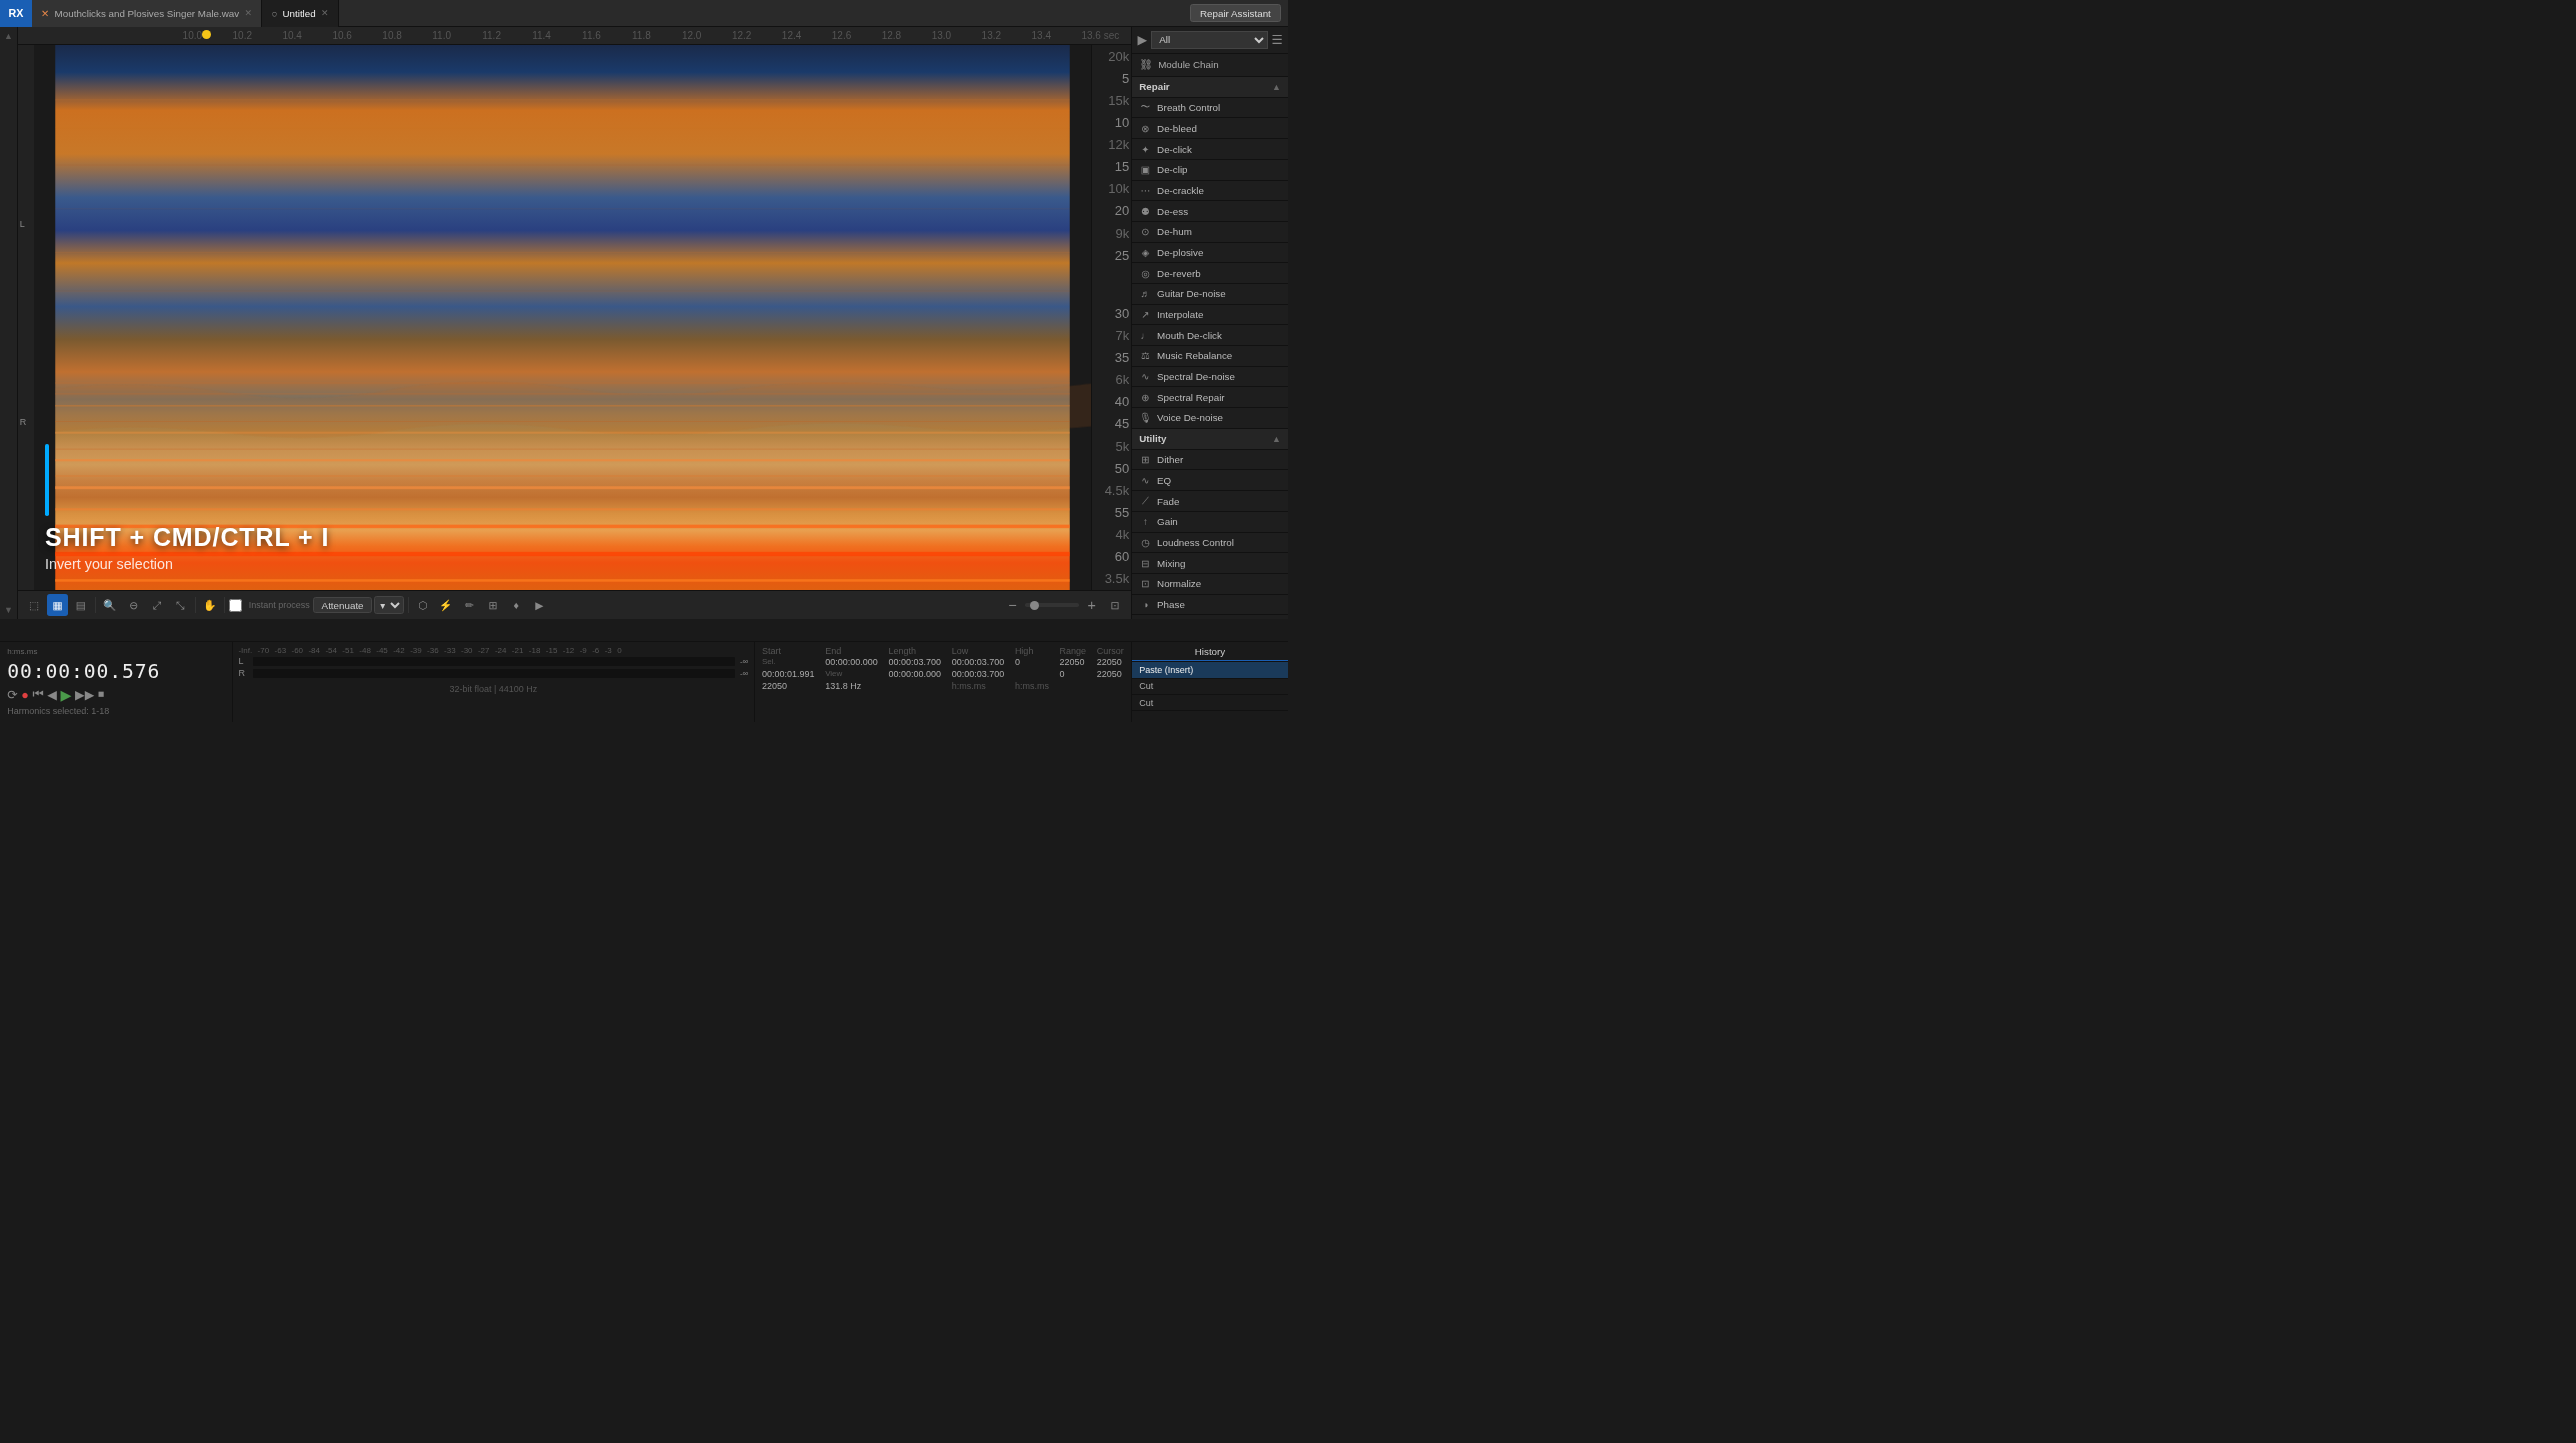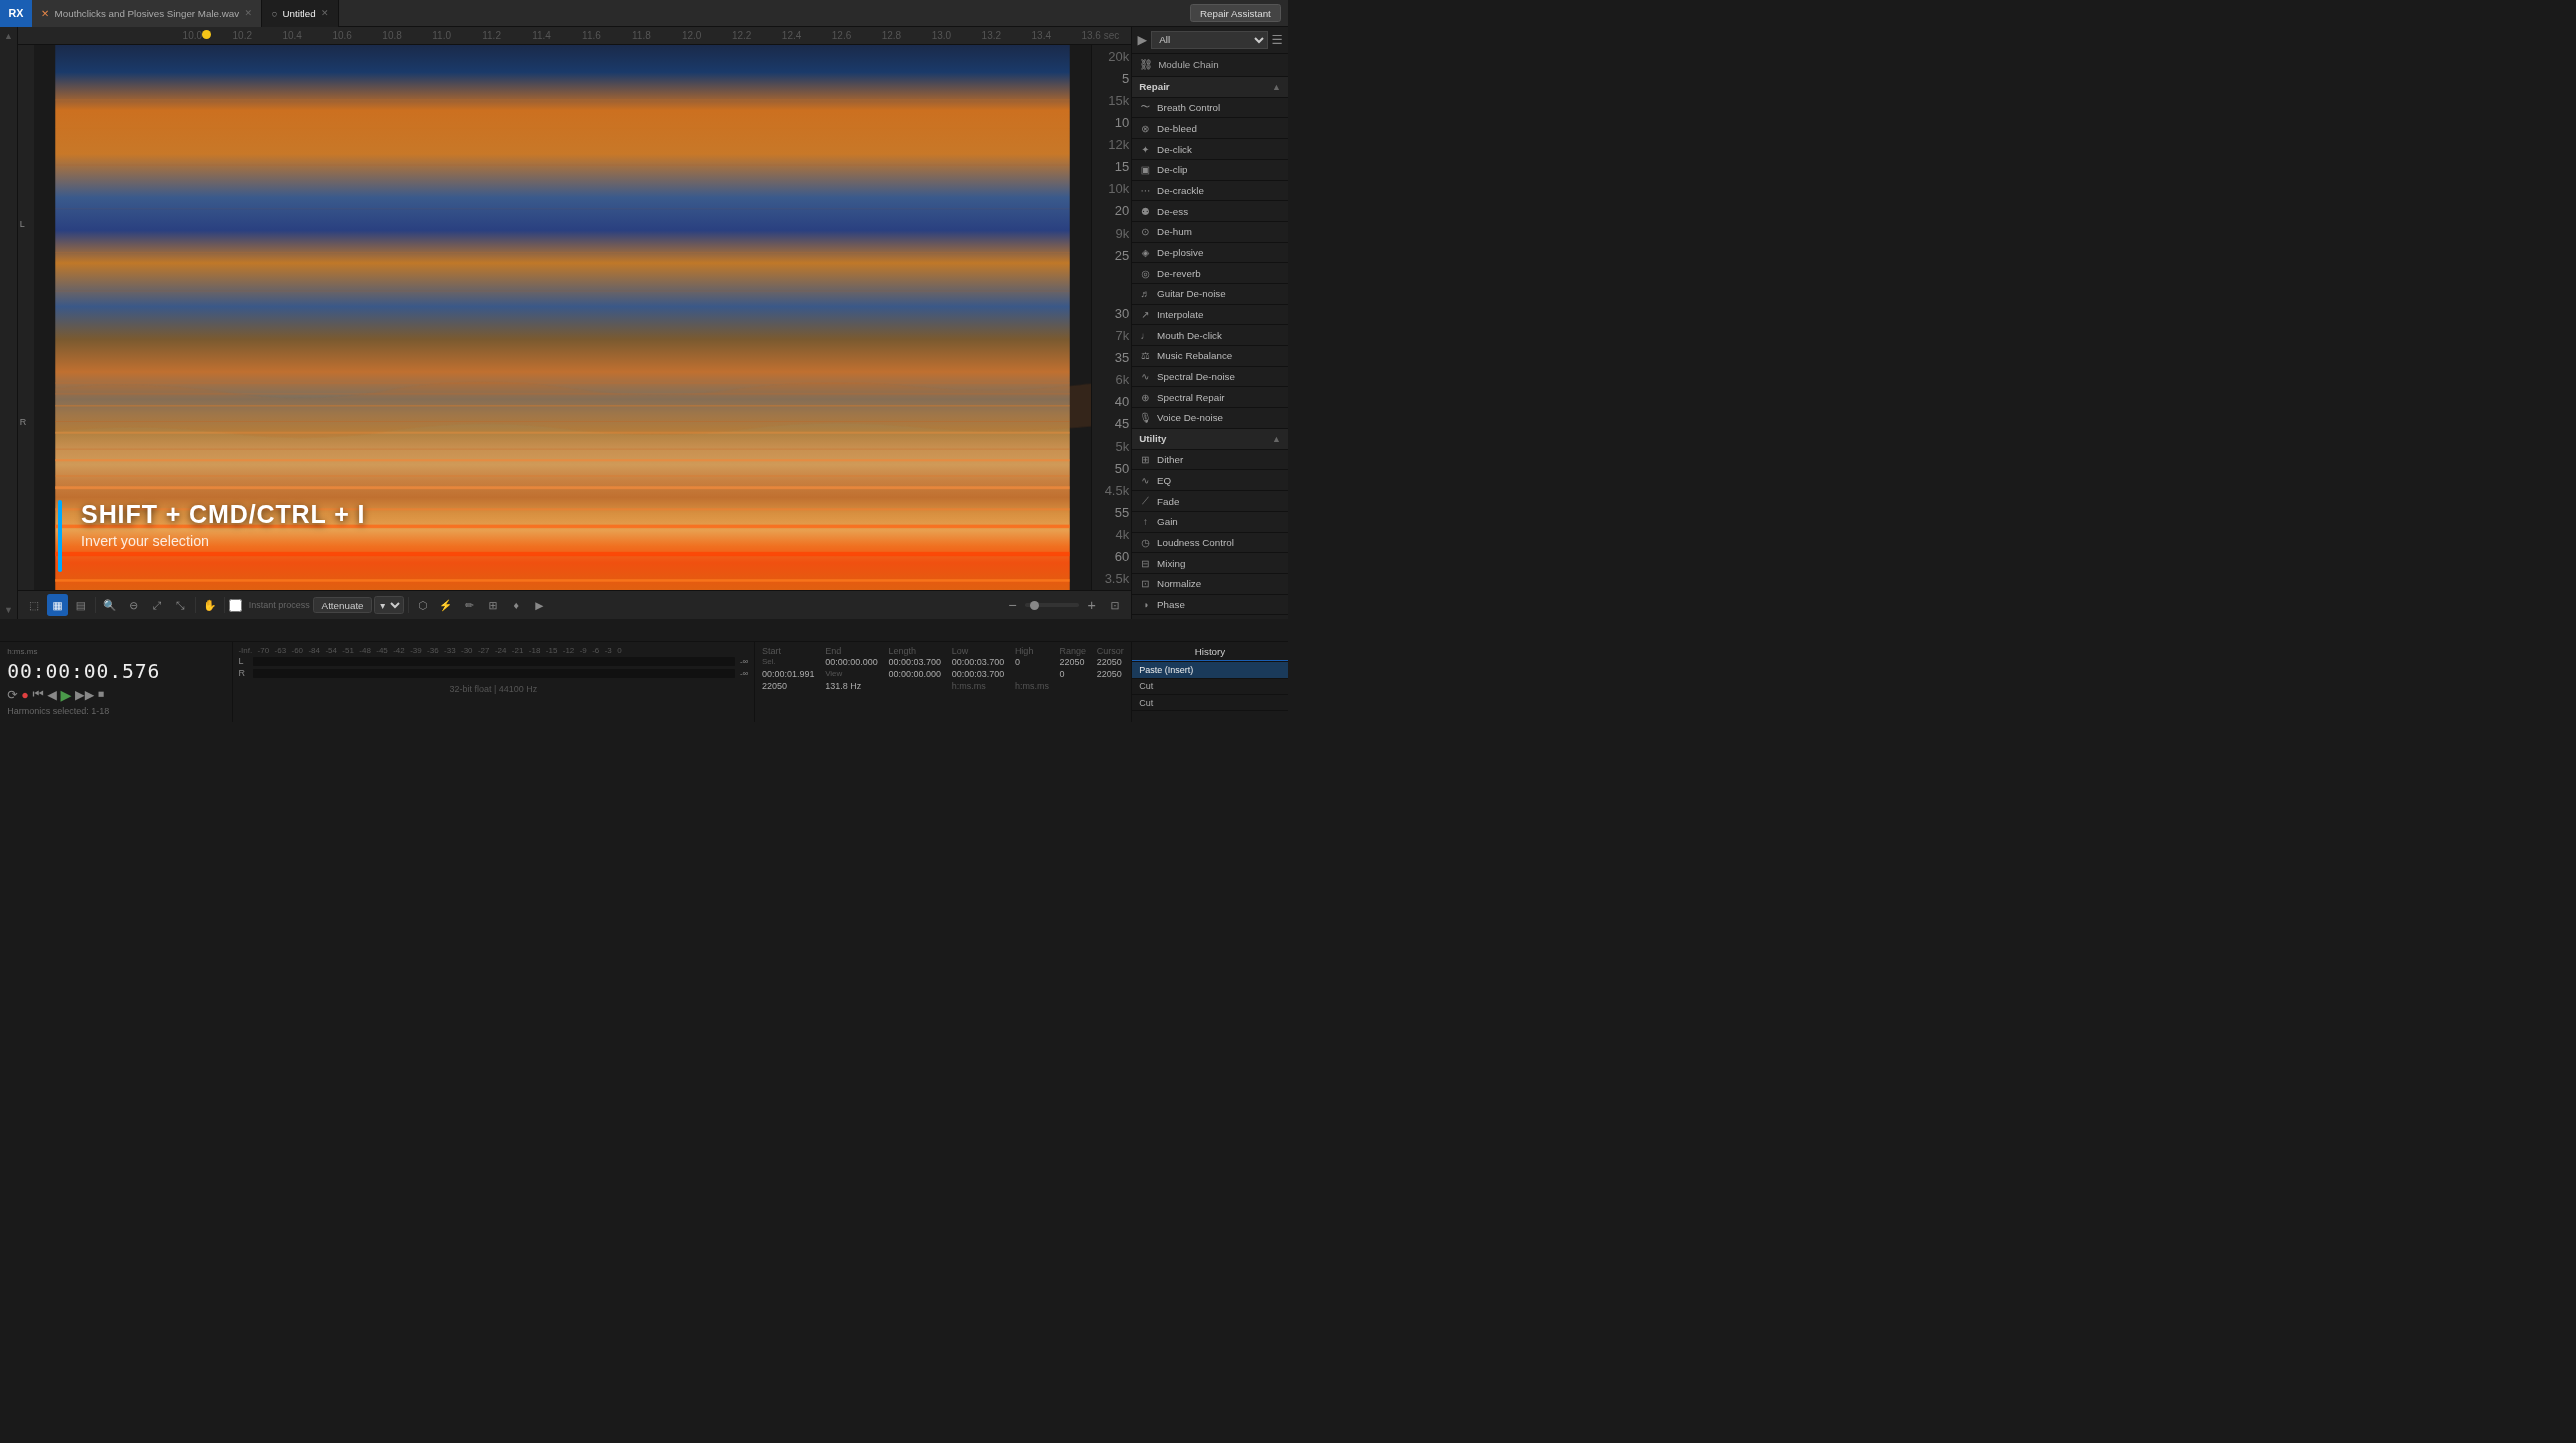--- a/index.html
+++ b/index.html
@@ -137,24 +137,25 @@
     .spectrogram-canvas {
       width: 100%;
       height: 100%;
       position: relative;
     }
 
     
     .shortcut-overlay {
       position: absolute;
       bottom: 18px;
-      left: 24px;
+      left: 11px;
       display: flex;
       align-items: flex-start;
       gap: 7px;
+      flex-direction: column;
     }
     .shortcut-bar {
       width: 3.6px;
       height: 72px;
       background: #00aaff;
       margin-right: 12.5px;
       border-radius: 1.8px;
     }
     .shortcut-text {
       display: flex;

